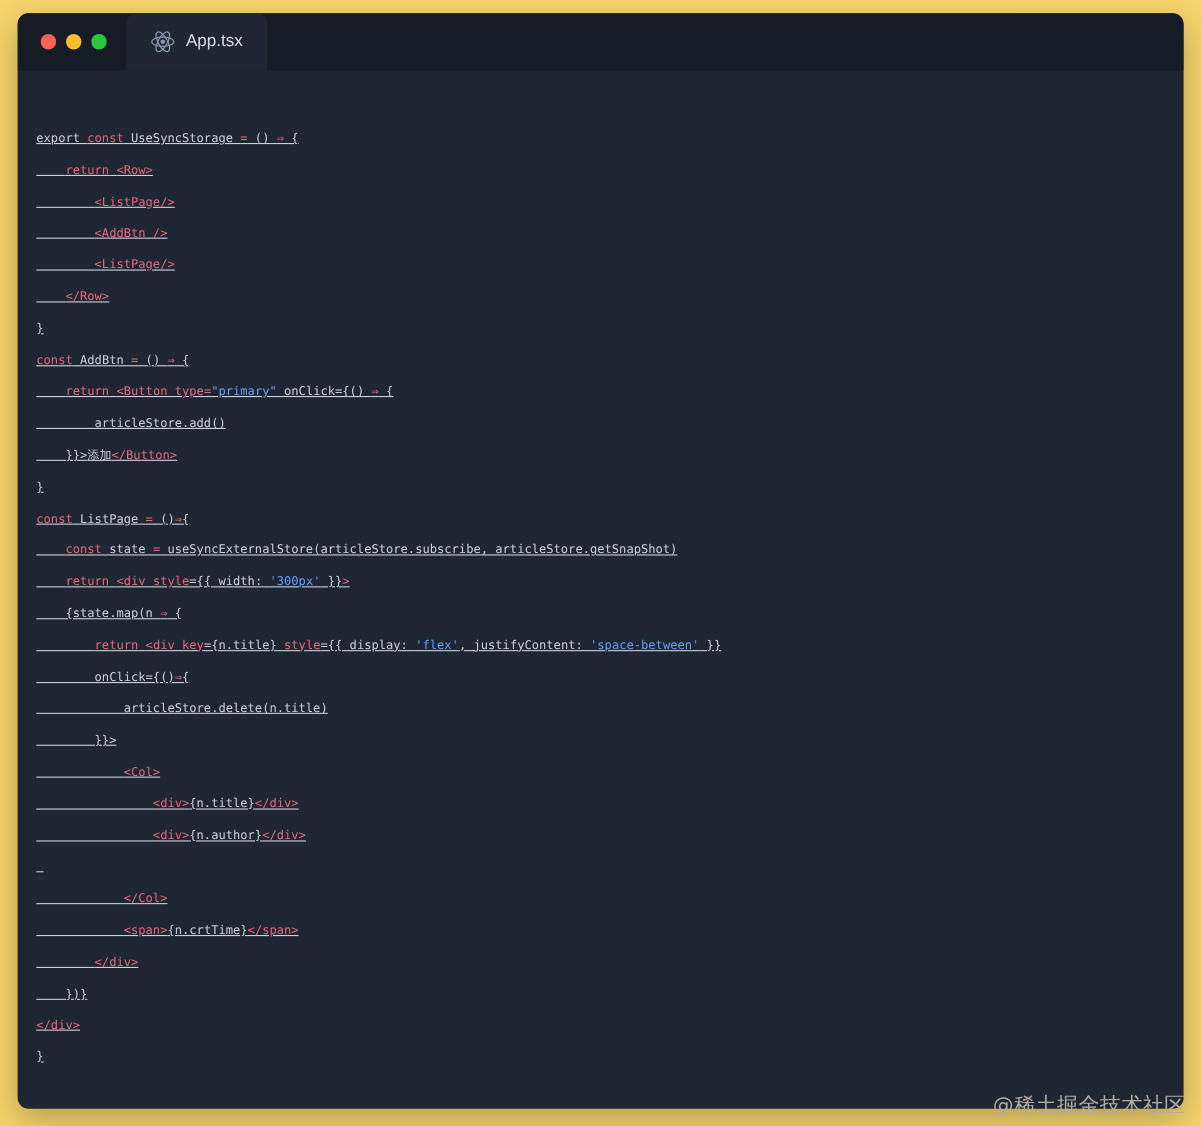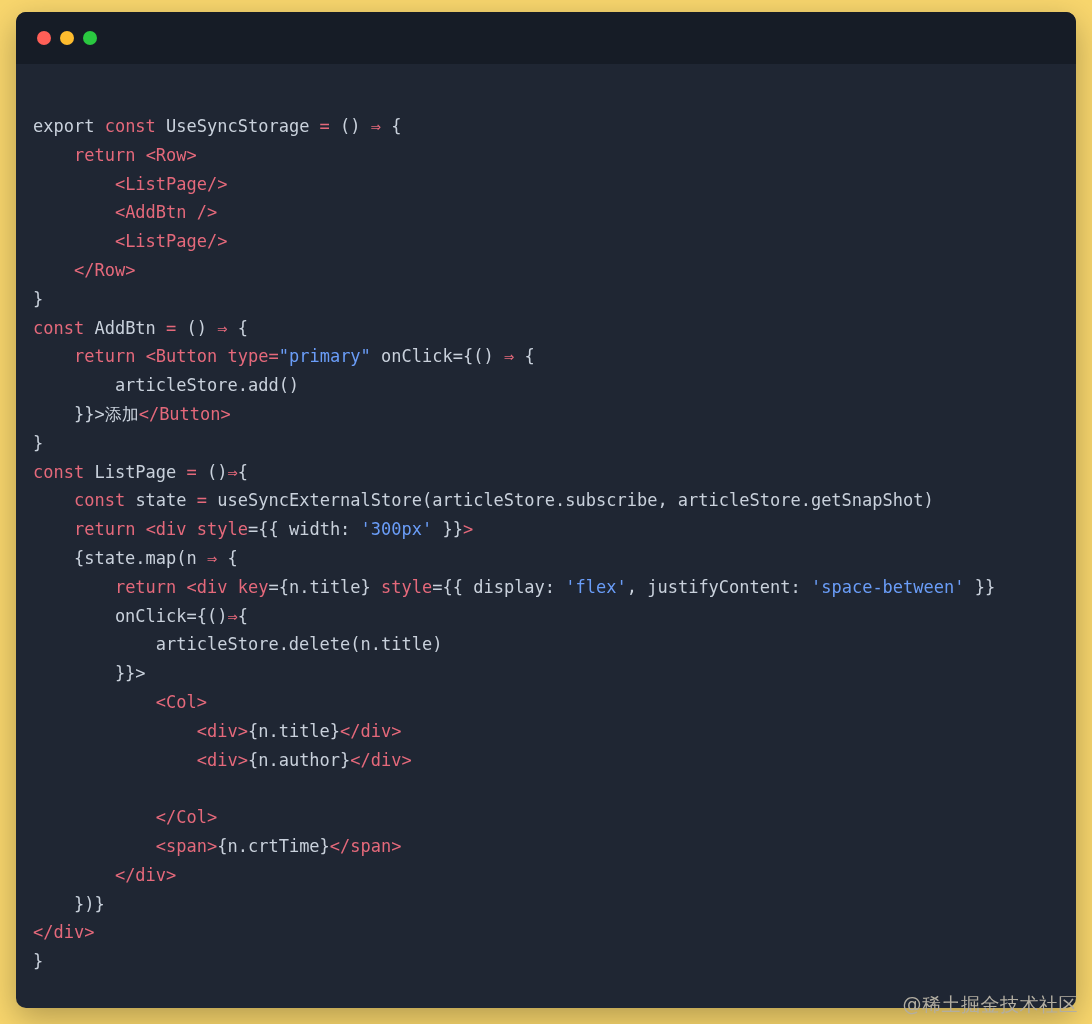--- a/index.html
+++ b/index.html
@@ -20,22 +20,22 @@
   .light { width:14px; height:14px; border-radius:50%; display:inline-block; }
   .tab {
     position:absolute; left:99px; top:0; height:52px;
     display:flex; align-items:center; gap:10px; padding:0 22px;
     background:var(--tab-bg); border-radius:9px 9px 0 0;
   }
   .tab-label { font-family:"Liberation Sans", sans-serif; font-size:15.5px; color:var(--tab-text); }
   .react-logo { width:22px; height:22px; display:block; }
   .code {
     padding:48px 16px 30px 17px;
-    font-size:17px; line-height:28.8px;
-    white-space:pre; color:var(--pl);
+    font-size:11px; line-height:28.8px;
+    white-space:pre; color:var(--pl);text-decoration:underline;
   }
   .code-line { height:28.8px; }
   .tok-kw { color:var(--kw); }
   .tok-str { color:var(--str); }
   .tok-pl { color:var(--pl); }
   .watermark {
     position:absolute; right:14px; bottom:6px;
     font-family:"DejaVu Sans", sans-serif; font-size:19px;
     color:var(--watermark); letter-spacing:0.5px;
   }
@@ -43,17 +43,30 @@
 </head>
 <body>
 
 <div class="window">
   <div class="titlebar">
     <div class="lights">
       <span class="light" style="background: rgb(255, 95, 87);"></span>
       <span class="light" style="background: rgb(254, 188, 46);"></span>
       <span class="light" style="background: rgb(42, 200, 64);"></span>
     </div>
+    <div class="tab">
+      <span>
+        <svg class="react-logo" viewBox="-11 -11 22 22">
+          <circle r="2.1" fill="var(--react-icon)"></circle>
+          <g stroke="var(--react-icon)" stroke-width="1.1" fill="none">
+            <ellipse rx="10" ry="4.2"></ellipse>
+            <ellipse rx="10" ry="4.2" transform="rotate(60)"></ellipse>
+            <ellipse rx="10" ry="4.2" transform="rotate(120)"></ellipse>
+          </g>
+        </svg>
+      </span>
+      <span class="tab-label">App.tsx</span>
+    </div>
   </div>
   <div class="code"><div class="code-line"><span class="tok-pl">export </span><span class="tok-kw">const</span><span class="tok-pl"> UseSyncStorage </span><span class="tok-kw">=</span><span class="tok-pl"> () </span><span class="tok-kw">⇒</span><span class="tok-pl"> {</span></div><div class="code-line"><span class="tok-pl">    </span><span class="tok-kw">return</span><span class="tok-pl"> </span><span class="tok-kw">&lt;Row&gt;</span></div><div class="code-line"><span class="tok-pl">        </span><span class="tok-kw">&lt;ListPage/&gt;</span></div><div class="code-line"><span class="tok-pl">        </span><span class="tok-kw">&lt;AddBtn /&gt;</span></div><div class="code-line"><span class="tok-pl">        </span><span class="tok-kw">&lt;ListPage/&gt;</span></div><div class="code-line"><span class="tok-pl">    </span><span class="tok-kw">&lt;/Row&gt;</span></div><div class="code-line"><span class="tok-pl">}</span></div><div class="code-line"><span class="tok-kw">const</span><span class="tok-pl"> AddBtn </span><span class="tok-kw">=</span><span class="tok-pl"> () </span><span class="tok-kw">⇒</span><span class="tok-pl"> {</span></div><div class="code-line"><span class="tok-pl">    </span><span class="tok-kw">return</span><span class="tok-pl"> </span><span class="tok-kw">&lt;Button </span><span class="tok-kw">type</span><span class="tok-kw">=</span><span class="tok-str">"primary"</span><span class="tok-pl"> onClick={() </span><span class="tok-kw">⇒</span><span class="tok-pl"> {</span></div><div class="code-line"><span class="tok-pl">        articleStore.add()</span></div><div class="code-line"><span class="tok-pl">    }}&gt;</span><span class="tok-pl">添加</span><span class="tok-kw">&lt;/Button&gt;</span></div><div class="code-line"><span class="tok-pl">}</span></div><div class="code-line"><span class="tok-kw">const</span><span class="tok-pl"> ListPage </span><span class="tok-kw">=</span><span class="tok-pl"> ()</span><span class="tok-kw">⇒</span><span class="tok-pl">{</span></div><div class="code-line"><span class="tok-pl">    </span><span class="tok-kw">const</span><span class="tok-pl"> state </span><span class="tok-kw">=</span><span class="tok-pl"> useSyncExternalStore(articleStore.subscribe, articleStore.getSnapShot)</span></div><div class="code-line"><span class="tok-pl">    </span><span class="tok-kw">return</span><span class="tok-pl"> </span><span class="tok-kw">&lt;div </span><span class="tok-kw">style</span><span class="tok-pl">={{ width: </span><span class="tok-str">'300px'</span><span class="tok-pl"> }}</span><span class="tok-kw">&gt;</span></div><div class="code-line"><span class="tok-pl">    {state.map(n </span><span class="tok-kw">⇒</span><span class="tok-pl"> {</span></div><div class="code-line"><span class="tok-pl">        </span><span class="tok-kw">return</span><span class="tok-pl"> </span><span class="tok-kw">&lt;div </span><span class="tok-kw">key</span><span class="tok-pl">={n.title} </span><span class="tok-kw">style</span><span class="tok-pl">={{ display: </span><span class="tok-str">'flex'</span><span class="tok-pl">, justifyContent: </span><span class="tok-str">'space-between'</span><span class="tok-pl"> }}</span></div><div class="code-line"><span class="tok-pl">        onClick={()</span><span class="tok-kw">⇒</span><span class="tok-pl">{</span></div><div class="code-line"><span class="tok-pl">            articleStore.delete(n.title)</span></div><div class="code-line"><span class="tok-pl">        }}&gt;</span></div><div class="code-line"><span class="tok-pl">            </span><span class="tok-kw">&lt;Col&gt;</span></div><div class="code-line"><span class="tok-pl">                </span><span class="tok-kw">&lt;div&gt;</span><span class="tok-pl">{n.title}</span><span class="tok-kw">&lt;/div&gt;</span></div><div class="code-line"><span class="tok-pl">                </span><span class="tok-kw">&lt;div&gt;</span><span class="tok-pl">{n.author}</span><span class="tok-kw">&lt;/div&gt;</span></div><div class="code-line">&nbsp;</div><div class="code-line"><span class="tok-pl">            </span><span class="tok-kw">&lt;/Col&gt;</span></div><div class="code-line"><span class="tok-pl">            </span><span class="tok-kw">&lt;span&gt;</span><span class="tok-pl">{n.crtTime}</span><span class="tok-kw">&lt;/span&gt;</span></div><div class="code-line"><span class="tok-pl">        </span><span class="tok-kw">&lt;/div&gt;</span></div><div class="code-line"><span class="tok-pl">    })}</span></div><div class="code-line"><span class="tok-kw">&lt;/div&gt;</span></div><div class="code-line"><span class="tok-pl">}</span></div></div>
 </div>
 
 <div class="watermark">@稀土掘金技术社区</div>
 
 </body></html>

